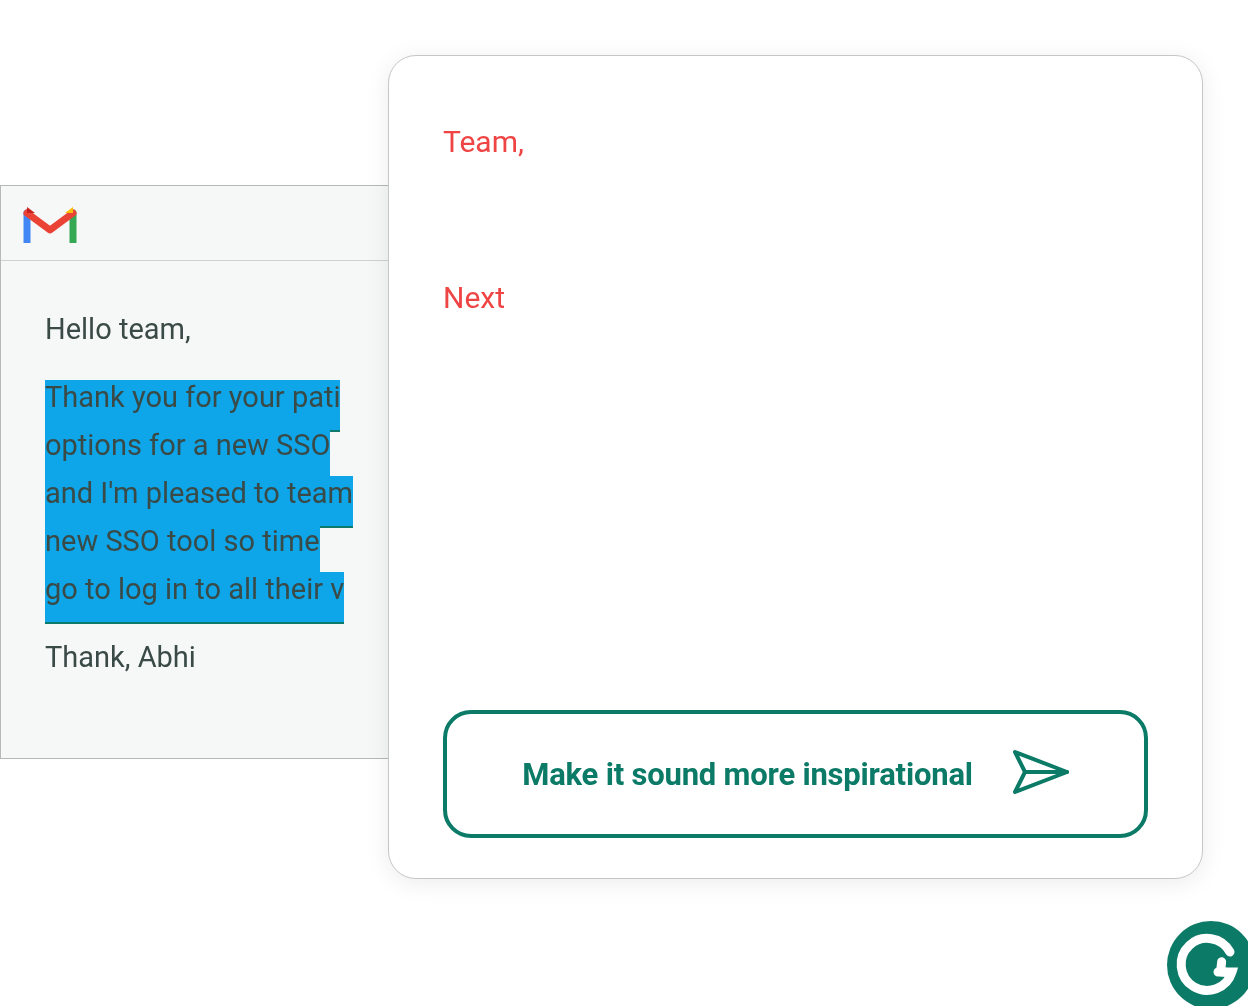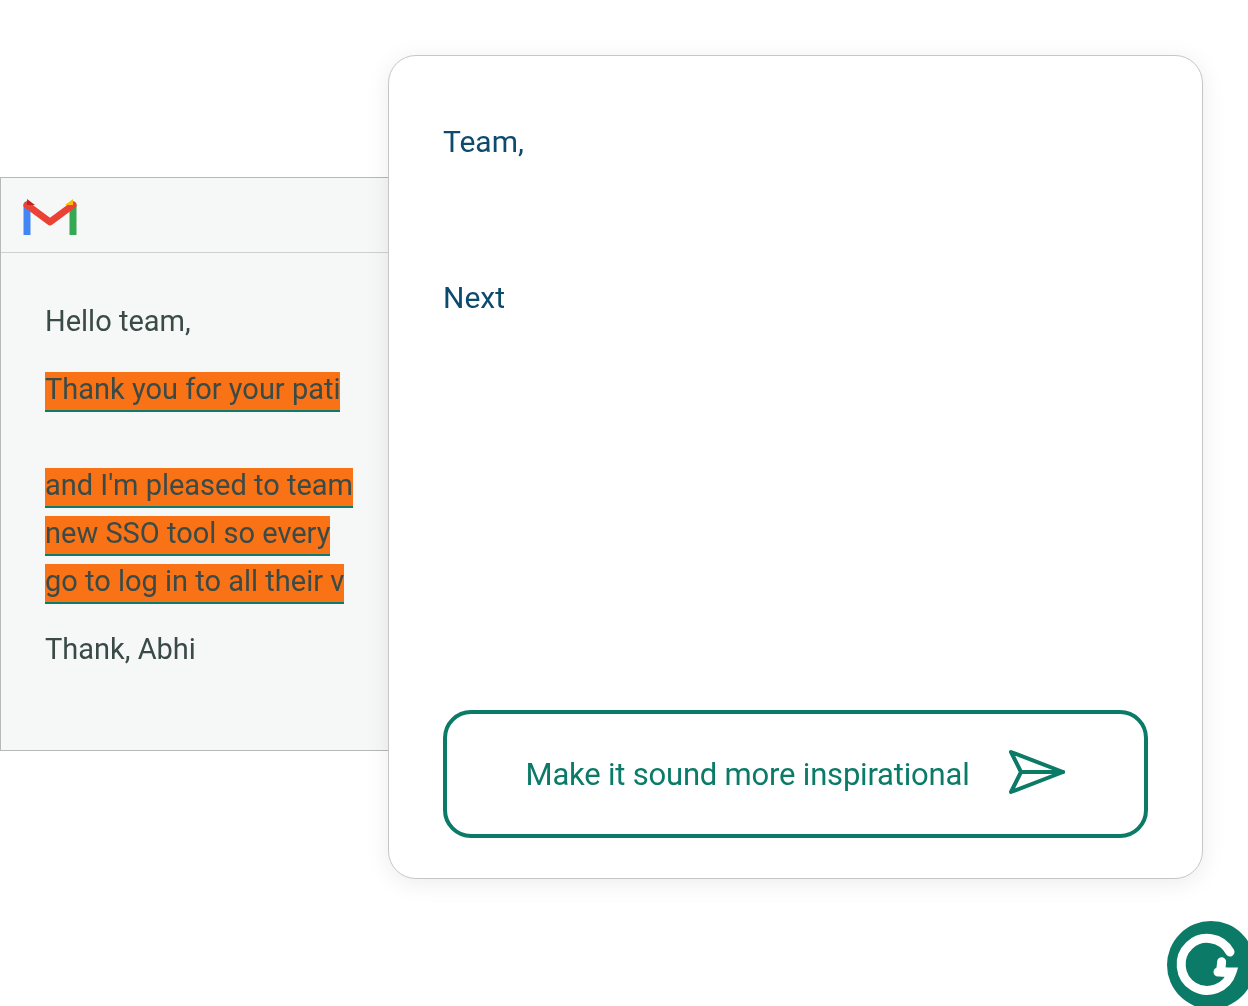--- a/index.html
+++ b/index.html
@@ -9,44 +9,44 @@
     font-family: -apple-system, BlinkMacSystemFont, "Segoe UI", Roboto, Helvetica, Arial, sans-serif;
     background: #ffffff;
     overflow: hidden;
     position: relative;
   }
 
   
   .gmail-card {
     position: absolute;
     left: 0;
-    top: 177px;
+    top: 185px;
     width: 750px;
     height: 574px;
     border: 1.5px solid #b8b8b8;
     background: #f6f8f7;
   }
   .gmail-header {
     height: 75px;
     border-bottom: 1.5px solid #d0d0d0;
     display: flex;
     align-items: center;
     padding-left: 22px;
   }
   .gmail-body {
     padding: 44px 44px 0 44px;
     font-size: 29px;
     line-height: 48px;
     color: #3a4a47;
   }
   .gmail-body p { margin: 0 0 20px 0; }
   .highlighted {
-    background: #f97316;
+    background: #0ea5e9;
     border-bottom: 2.5px solid #0d7a6b;
-    padding-bottom: 4px;
+    padding-bottom: 16px;
   }
   .gmail-body .line { white-space: nowrap; }
 
   
   .suggestion-card {
     position: absolute;
     left: 388px;
     top: 55px;
     width: 815px;
     height: 824px;
@@ -54,21 +54,21 @@
     border: 1.5px solid #c6c6c6;
     border-radius: 28px;
     box-shadow: 0 4px 24px rgba(0,0,0,0.08);
     padding: 60px 54px 40px 54px;
     display: flex;
     flex-direction: column;
   }
   .suggestion-text {
     font-size: 30px;
     line-height: 52px;
-    color: #0c4a6e;
+    color: #ef4444;
     flex: 1;
   }
   .suggestion-text p { margin: 0; }
 
   .action-button {
     margin-top: 28px;
     width: 100%;
     height: 128px;
     border: 4px solid #0b7a67;
     border-radius: 28px;
@@ -76,21 +76,21 @@
     display: flex;
     align-items: center;
     justify-content: center;
     gap: 40px;
     cursor: pointer;
     padding: 0 40px;
   }
   .action-button-label {
     color: #0b7a67;
     font-size: 31px;
-    font-weight: 400;
+    font-weight: 700;
     letter-spacing: -0.2px;
   }
 
   
   .grammarly-badge {
     position: absolute;
     right: 0;
     bottom: 0;
     transform: translate(8px, 8px);
   }
@@ -111,23 +111,23 @@
         <path d="M4 10 L27 27 L50 10" stroke="#EA4335" stroke-width="7" fill="none" stroke-linejoin="round" stroke-linecap="round"></path>
         <path d="M4 10 L4 4 L12 10" fill="#C5221F"></path>
         <path d="M50 10 L50 4 L42 10" fill="#FBBC04"></path>
       </svg>
     </span>
   </div>
   <div class="gmail-body">
     <p>Hello team,</p>
     <p>
       <span class="line"><span class="highlighted">Thank you for your pati</span></span><br>
-      <br>
+      <span class="line"><span class="highlighted">options for a new SSO </span></span><br>
       <span class="line"><span class="highlighted">and I'm pleased to team</span></span><br>
-      <span class="line"><span class="highlighted">new SSO tool so every</span></span><br>
+      <span class="line"><span class="highlighted">new SSO tool so time</span></span><br>
       <span class="line"><span class="highlighted">go to log in to all their v</span></span>
     </p>
     <p>Thank, Abhi</p>
   </div>
 </div>
 
 <div class="suggestion-card">
   <div class="suggestion-text">
     <p>Team,</p>
     <p>&nbsp;</p>

